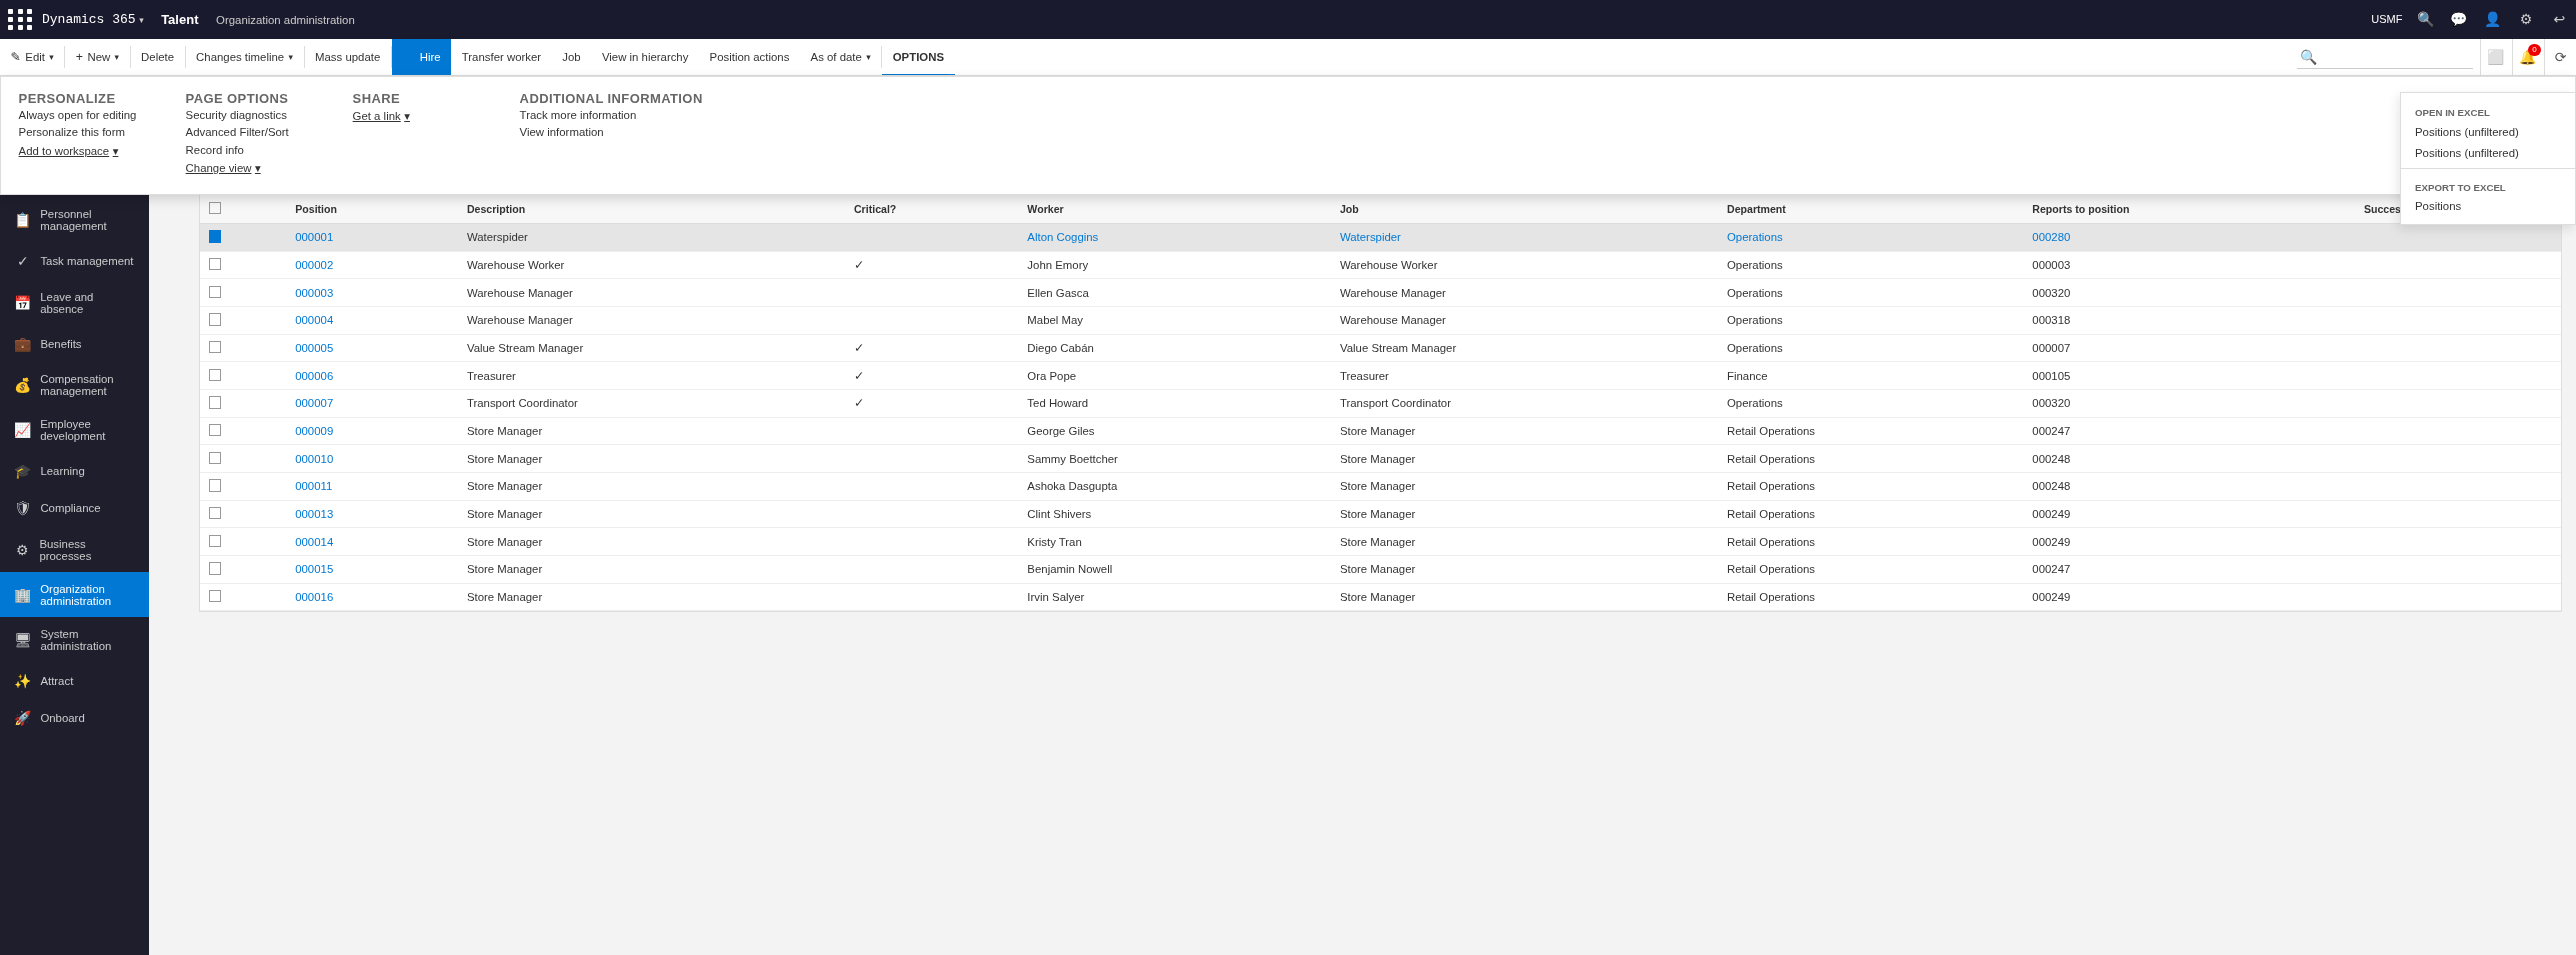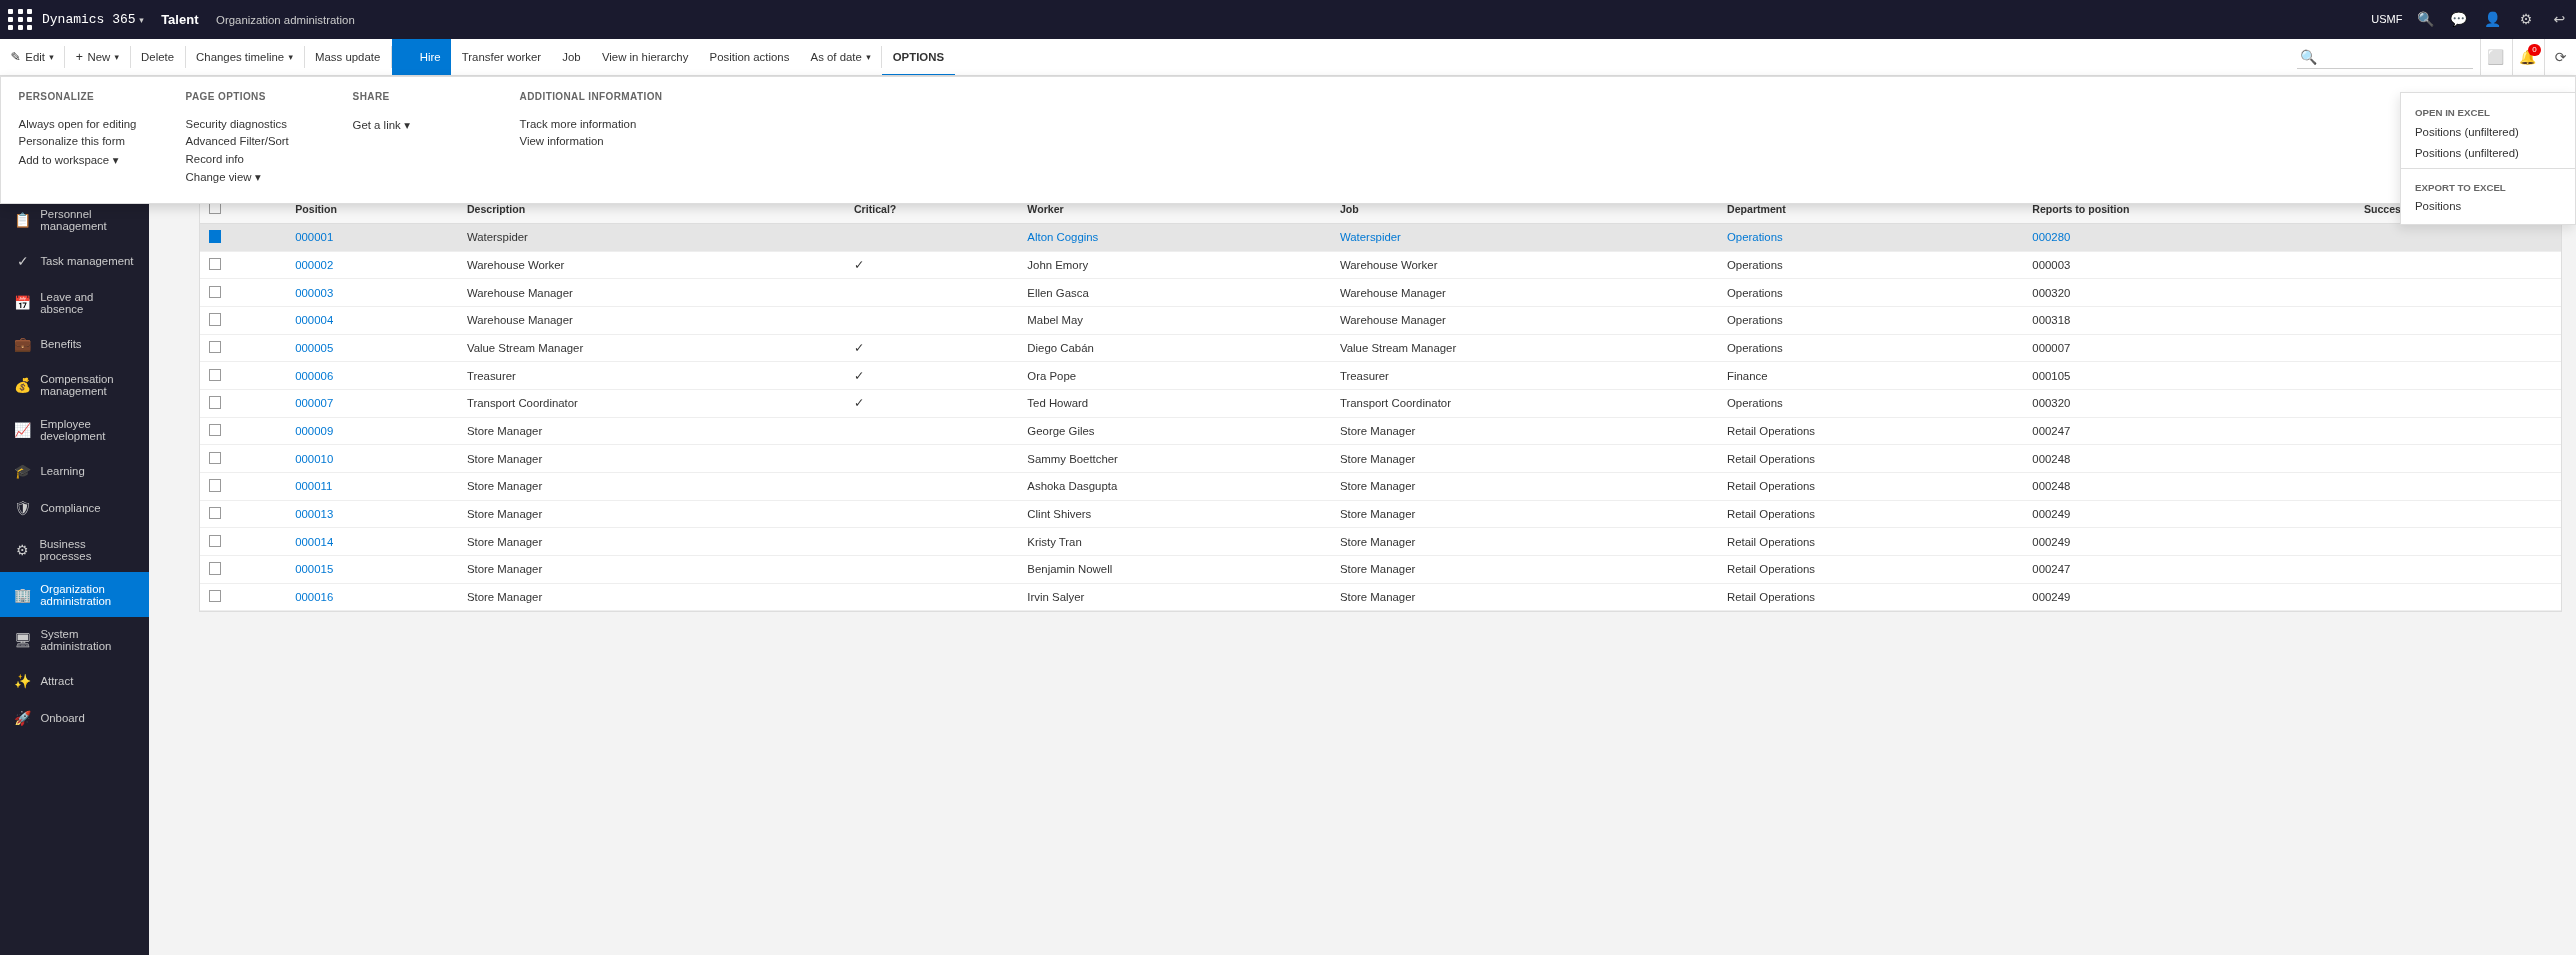--- a/index.html
+++ b/index.html
@@ -71,23 +71,23 @@
       background: #fff;
       border: 0.9px solid #ddd;
       box-shadow: 0 3.5px 10.6px rgba(0,0,0,0.15);
       z-index: 200;
       width: 100%;
       padding: 14px 17.6px;
       display: flex;
       gap: 35px;
     }
     .dropdown-section { min-width: 132px; }
-    .dropdown-section-title { font-size: 10px; font-weight: 700; color: #666; text-transform: uppercase; margin-bottom: 16px; letter-spacing: 0.4px; }
+    .dropdown-section-title { font-size: 13px; font-weight: 700; color: #666; text-transform: uppercase; margin-bottom: 3px; letter-spacing: 0.4px; }
     .dropdown-item-plain { font-size: 11.4px; color: #333; cursor: pointer; margin-bottom: 5.3px; }
-    .dropdown-item-with-chevron { display: flex; align-items: center; gap: 3.5px; }
+    .dropdown-item-with-chevron { display: flex; align-items: center; gap: 3.5px; text-decoration: underline; }
 
     
     .right-panel {
       position: fixed;
       top: 92px;
       right: 0;
       background: #fff;
       border: 0.9px solid #ddd;
       box-shadow: -1.8px 3.5px 10.6px rgba(0,0,0,0.1);
       z-index: 200;

